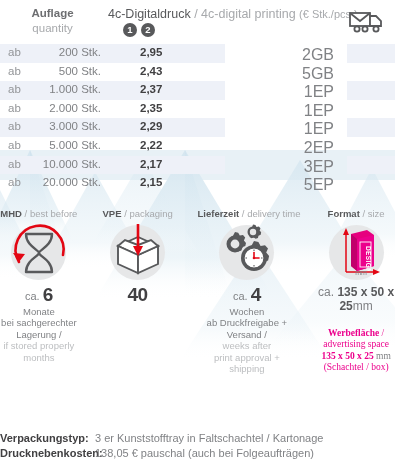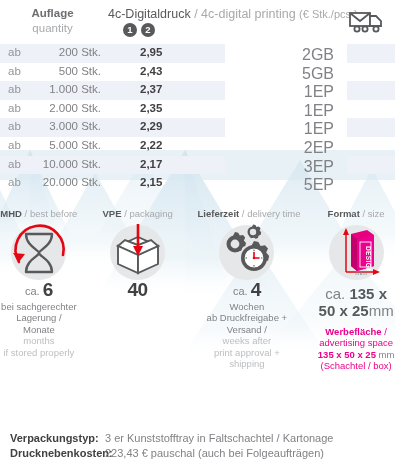--- a/index.html
+++ b/index.html
@@ -47,36 +47,36 @@
   .c-rt  { position:absolute; right:9px; top:2px; font-size:16px; color:#808285; }
 
   
   .features { position:relative; z-index:3; display:flex; margin-top:15px;gap:21px; }
   .feat { width:98.75px; text-align:center; }
   .feat-title { font-size:9.5px; color:#808285; margin-bottom:6px; white-space:nowrap; }
   .feat-title b { color:#58595b; }
   .feat-title .en { color:#a7a9ac; }
   .circle { width:55px; height:55px; border-radius:50%; background:#e6e7e8;
             margin:0 auto; position:relative; }
-  .big-line { font-size:11px; color:#808285; line-height:1; }
+  .big-line { margin-top:5px; font-size:11px; color:#808285; line-height:1; }
   .big-line .num { font-size:19px; font-weight:bold; color:#414042;
                    vertical-align:-1px; letter-spacing:-0.5px; }
   .sub { font-size:9.5px; line-height:11.5px; color:#808285; margin-top:2px; }
   .sub .pale { color:#bcbec0; }
   .sub .mono { font-size:9.5px; color:#808285; }
 
-  .fmt-dim { font-size:15px; color:#808285; margin-top:5px; }
+  .fmt-dim { font-size:12px; color:#808285; margin-top:5px; }
   .fmt-dim b { color:#58595b; }
-  .fmt-block { margin-top:7px; font-size:9.5px; line-height:11.5px; color:#ec008c; }
+  .fmt-block { margin-top:15px; font-size:9.5px; line-height:11.5px; color:#ec008c;font-family:Liberation Serif, serif; }
   .fmt-block .bold { font-weight:bold; }
   .fmt-block .grey { color:#808285; }
 
   
   .footer { position:absolute; left:0; bottom:14px; width:351px; z-index:3;
-            padding-left:10px; }
+            }
   .frow { display:flex; line-height:15px; }
   .flabel { width:95px; font-size:11px; font-weight:bold; color:#414042; }
   .fval { font-size:11px; color:#808285; }
 </style>
 </head>
 <body>
 
 <div class="page">
 
   <div class="bg-deco">
@@ -217,24 +217,24 @@
           <path d="M23 12 L49 12 M23 12 C23 24 36 28 36 31 C36 34 23 38 23 50 M49 12 C49 24 36 28 36 31 C36 34 49 38 49 50 M23 50 L49 50" fill="none" stroke="#58595b" stroke-width="2.4" stroke-linecap="round"></path>
           <path d="M60 33 A24 24 0 1 0 16 40" fill="none" stroke="#e30613" stroke-width="2.6" stroke-linecap="round"></path>
           <polygon points="16,40 10,31 22,32" fill="#e30613"></polygon>
         </svg>
       </div>
       <div class="big-line">
         <span>ca.</span>
         <span class="num">6</span>
       </div>
       <div class="sub">
+        <div>Monate</div>
         <div>bei sachgerechter Lagerung /</div>
-        <div>Monate</div>
+        <div class="pale">if stored properly</div>
         <div class="pale">months</div>
-        <div class="pale">if stored properly</div>
       </div>
     </div>
 
     <div class="feat">
       <div class="feat-title">
         <b>VPE</b>
         <span class="en"> / <span>packaging</span></span>
       </div>
       <div class="circle">
         <svg width="66" height="62" viewBox="0 0 66 62" style="position:absolute;left:-5px;top:-3px;">
@@ -333,17 +333,17 @@
 
   </div>
 
   <div class="footer" id="footer-info">
       <div class="frow">
         <span class="flabel">Verpackungstyp:</span>
         <span class="fval">3 er Kunststofftray in Faltschachtel / Kartonage</span>
       </div>
       <div class="frow">
         <span class="flabel">Drucknebenkosten:</span>
-        <span class="fval">223,43 € pauschal (auch bei Folgeaufträgen)</span>
+        <span class="fval">138,05 € pauschal (auch bei Folgeaufträgen)</span>
       </div>
     </div>
 
 </div>
 
 </body></html>

